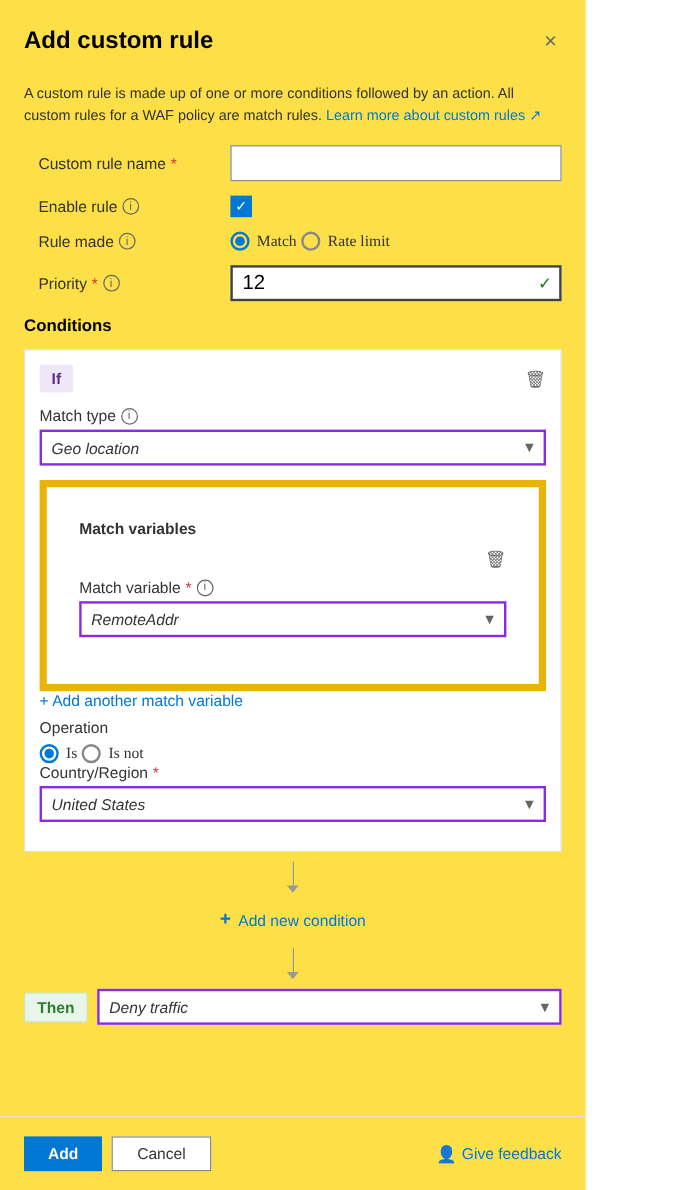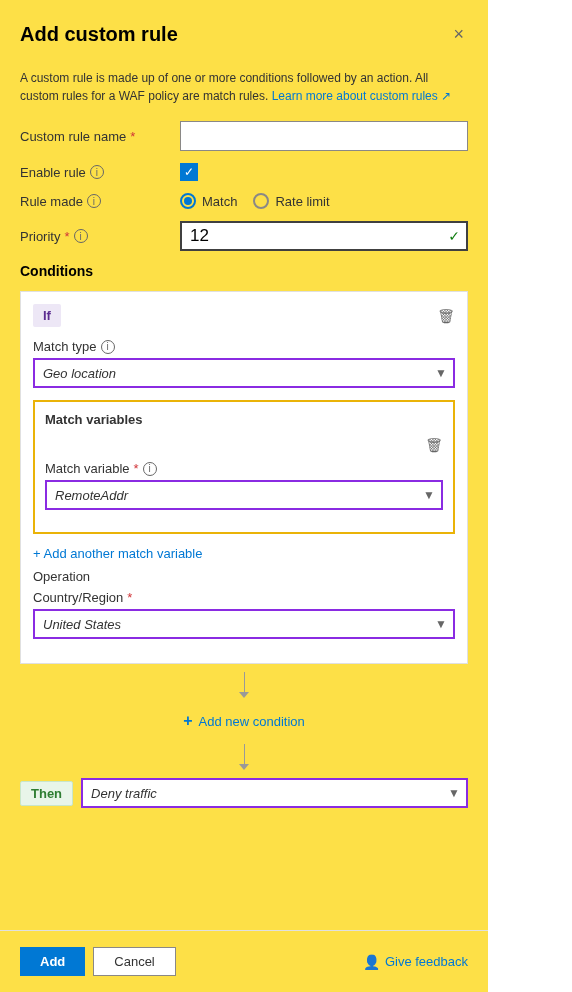--- a/index.html
+++ b/index.html
@@ -59,20 +59,21 @@
 
     .info-text a {
       color: #0078d4;
       text-decoration: none;
     }
 
     .form-row {
       display: flex;
       align-items: center;
       margin-bottom: 12px;
+      margin-left: 12px;
     }
 
     .form-label {
       width: 160px;
       font-size: 13px;
       color: #333;
       display: flex;
       align-items: center;
       gap: 4px;
       flex-shrink: 0;
@@ -126,21 +127,22 @@
     }
 
     .checkbox-check {
       color: #fff;
       font-size: 12px;
     }
 
     .radio-group {
       display: flex;
       align-items: flex-end;
-      gap: 16px;
+      gap: 4px;
+      font-family: Liberation Serif, serif;
     }
 
     .radio-option {
       display: flex;
       align-items: center;
       gap: 6px;
       cursor: pointer;
     }
 
     .radio-outer {
@@ -260,22 +262,22 @@
 
     .field-label {
       display: flex;
       align-items: center;
       gap: 4px;
       margin-bottom: 4px;
       font-size: 13px;
     }
 
     .match-variables-section {
-      border: 2px solid #eab308;
-      padding: 10px;
+      border: 6px solid #eab308;
+      padding: 27px;
       margin-top: 8px;
     }
 
     .match-variables-title {
       font-size: 13px;
       font-weight: 600;
       margin-bottom: 10px;
     }
 
     .mv-row {
@@ -530,28 +532,40 @@
               <option>RemoteAddr</option>
               <option>RequestBody</option>
               <option>RequestHeader</option>
               <option>QueryString</option>
             </select>
             <span class="select-arrow">▼</span>
           </div>
         </div>
       </div>
 
-      <div style="margin-top: 12px;">
+      <div style="">
         <a class="add-link" href="#">
           <span>+ Add another match variable</span>
         </a>
       </div>
 
       <div class="operation-section">
         <div class="op-label">Operation</div>
+        <div class="radio-group">
+          <label class="radio-option">
+            <div class="radio-outer">
+              <div class="radio-inner"></div>
+            </div>
+            <span>Is</span>
+          </label>
+          <label class="radio-option">
+            <div class="radio-outer unselected"></div>
+            <span>Is not</span>
+          </label>
+        </div>
       </div>
 
       <div class="field-row" style="margin-top: 0;">
         <div class="field-label">
           <span>Country/Region</span>
           <span class="required-star">*</span>
         </div>
         <div class="select-wrapper">
           <select class="select-field">
             <option>United States</option>

